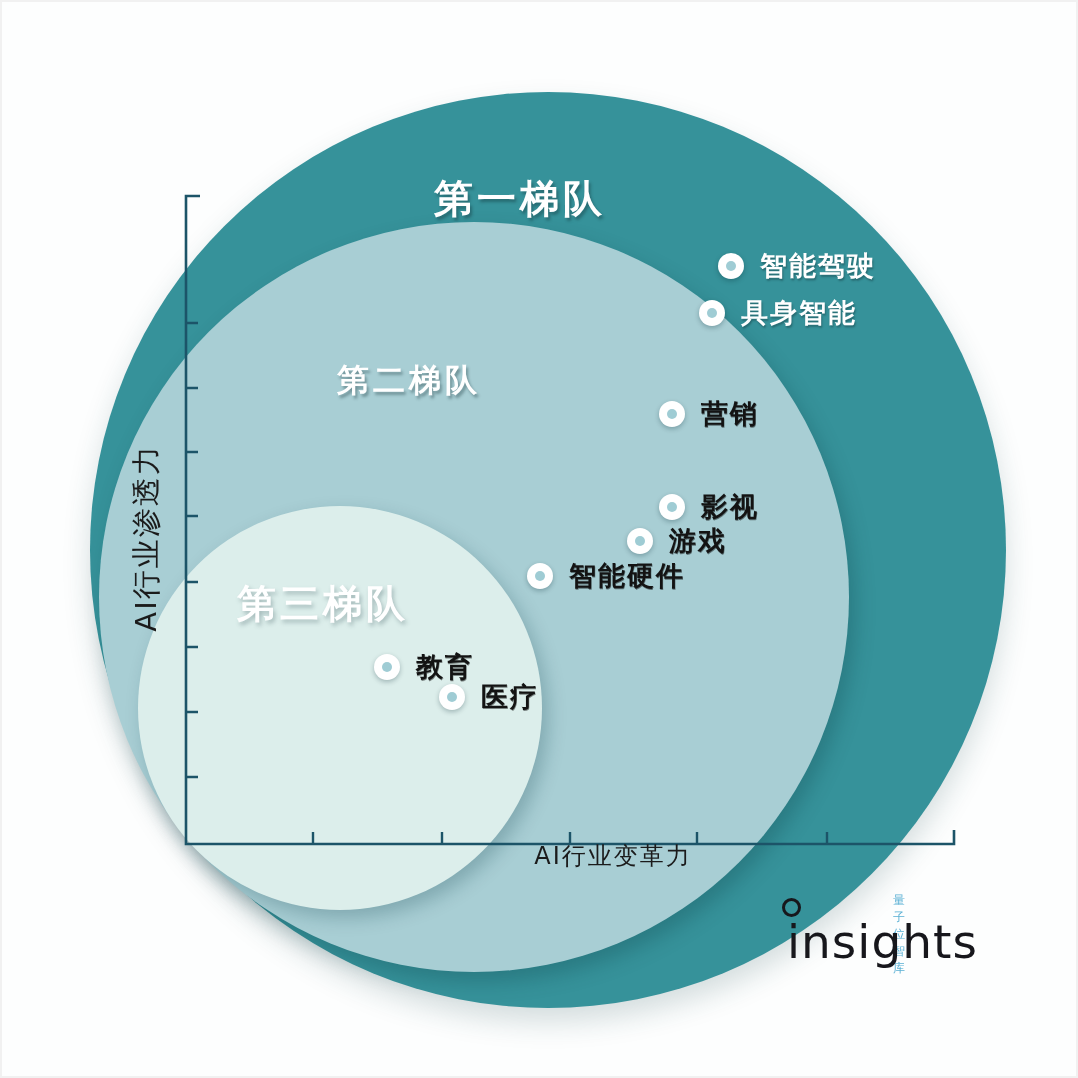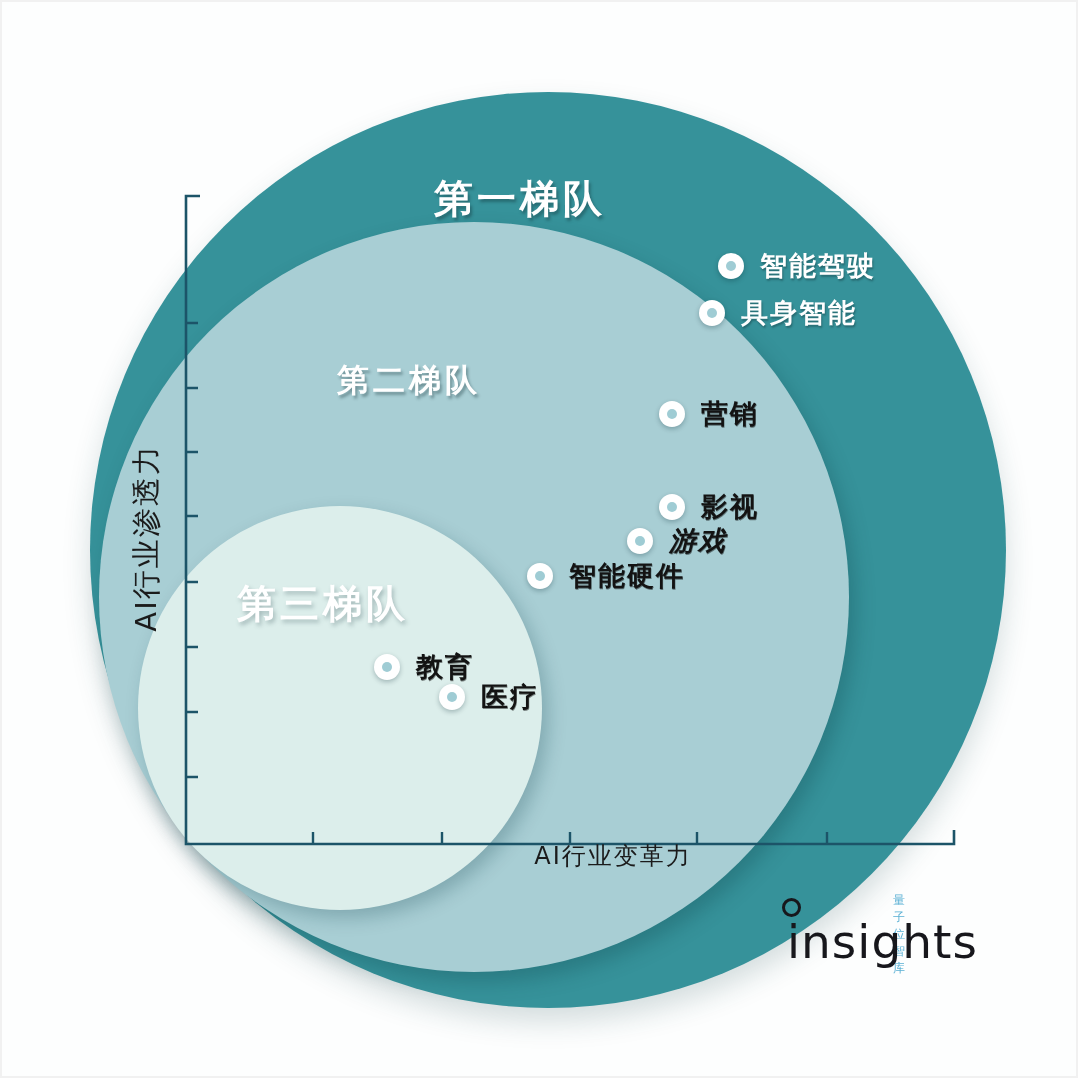--- a/index.html
+++ b/index.html
@@ -166,21 +166,21 @@
         <span class="hole"></span>
       </span>
     <span class="plabel">营销</span>
   </div>
   <div class="point dark" style="left: 672px; top: 502px;">
     <span class="marker">
         <span class="hole"></span>
       </span>
     <span class="plabel">影视</span>
   </div>
-  <div class="point dark" style="left: 640px; top: 536px; font-style: italic;">
+  <div class="point dark" style="left: 640px; top: 536px;">
     <span class="marker">
         <span class="hole"></span>
       </span>
     <span class="plabel">游戏</span>
   </div>
   <div class="point dark" style="left: 540px; top: 571px;">
     <span class="marker">
         <span class="hole"></span>
       </span>
     <span class="plabel">智能硬件</span>

